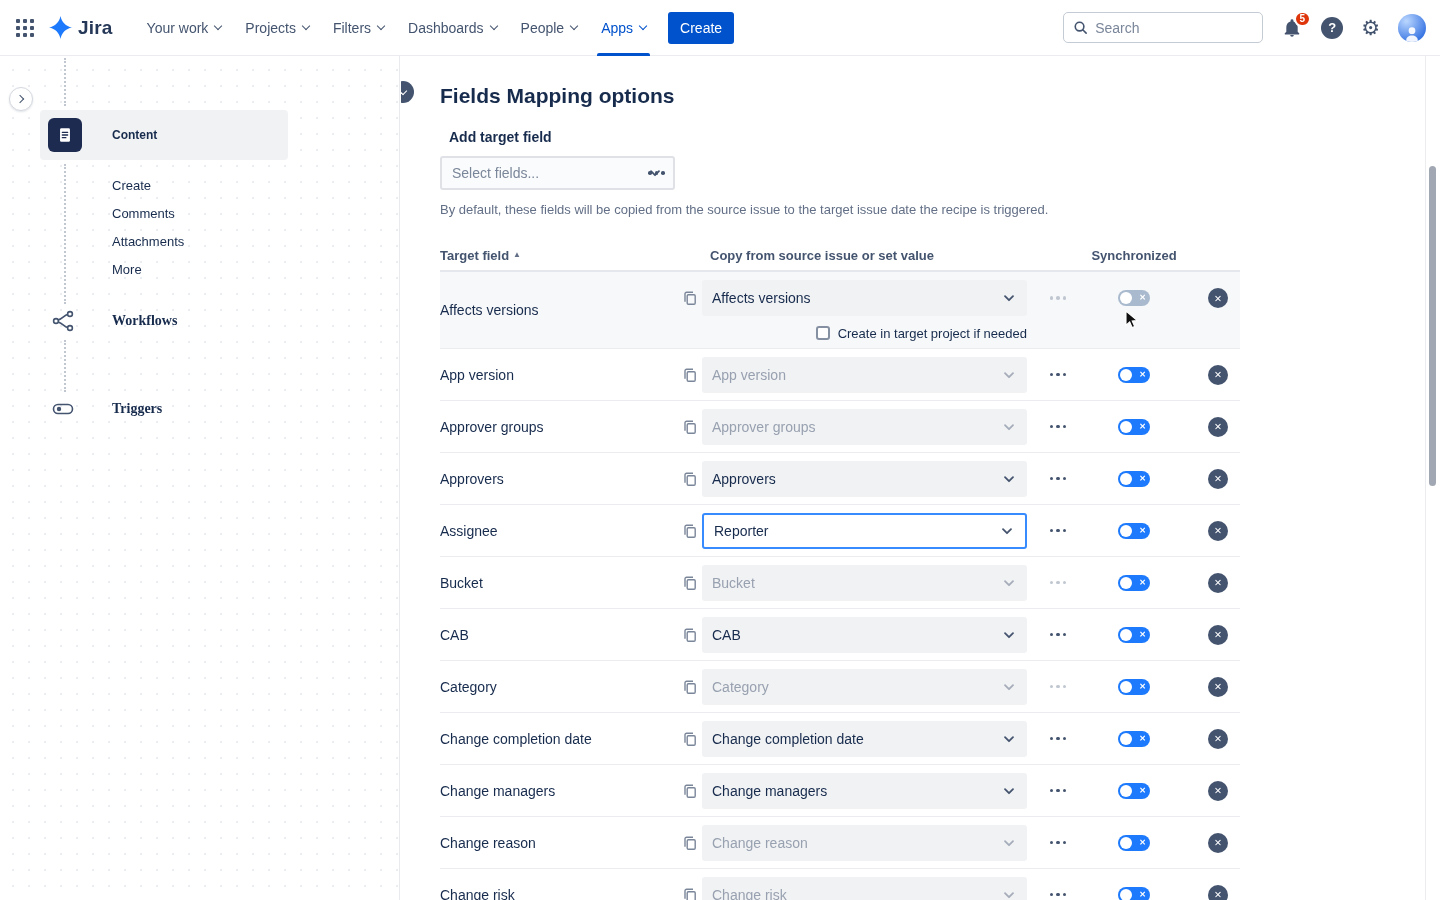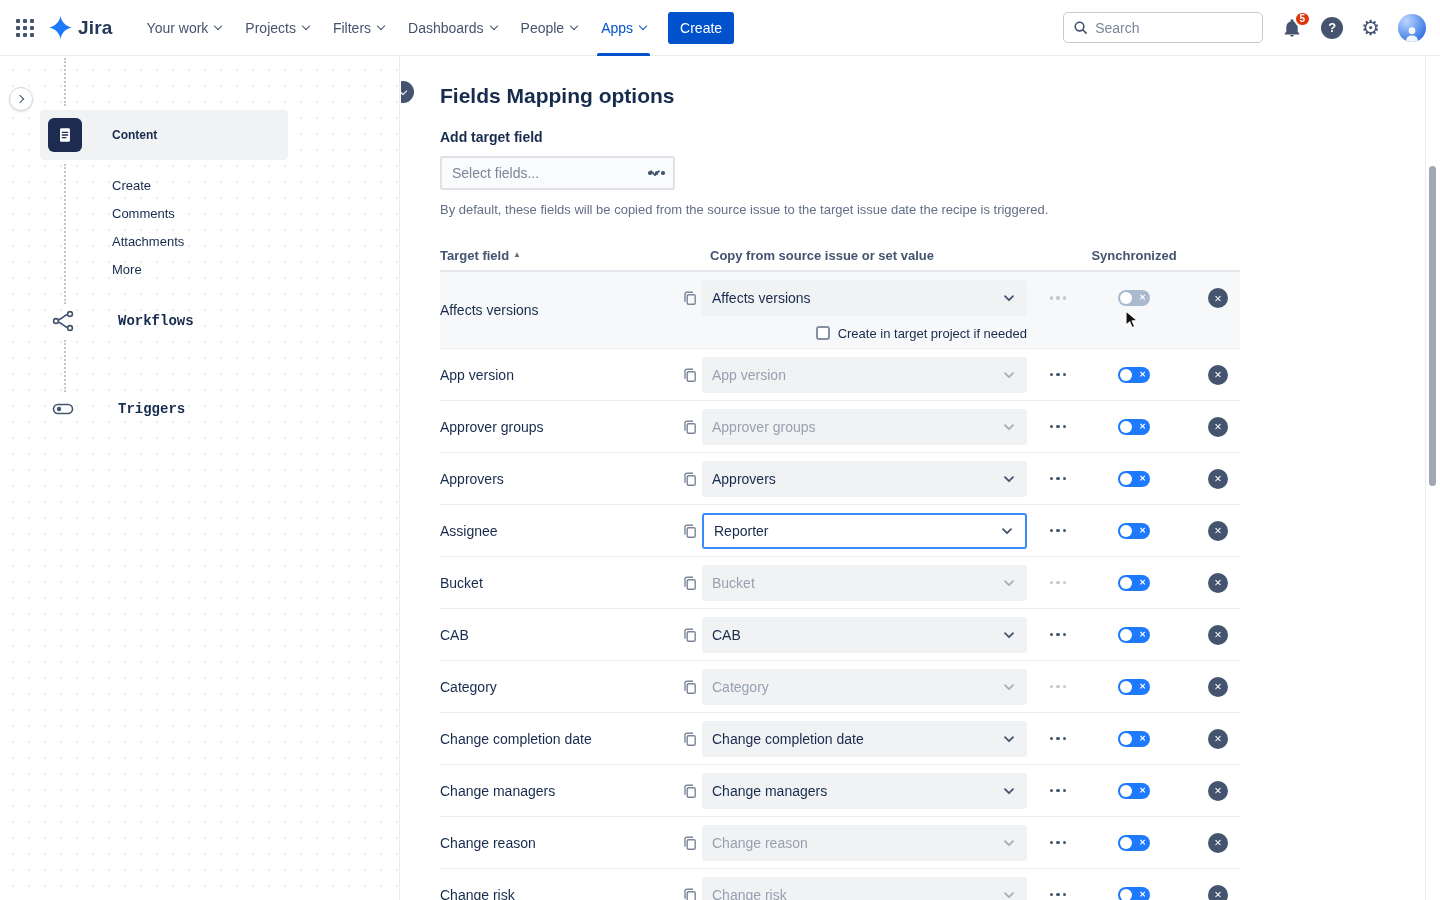--- a/index.html
+++ b/index.html
@@ -55,30 +55,30 @@
   .dot-seg1 { left:64px; top:2px;   height:48px; }
   .dot-seg2 { left:64px; top:108px; height:140px; }
   .dot-seg3 { left:64px; top:284px; height:52px; }
   .content-tile { position:absolute; left:40px; top:54px; width:248px; height:50px; background:#F1F2F4;
                   border-radius:4px; display:flex; align-items:center; padding:0 8px; gap:30px; }
   .doc-tile { width:34px; height:34px; border-radius:6px; background:#1D2B50; display:flex; align-items:center; justify-content:center; }
   .node-label { font-size:12px; font-weight:700; color:#172B4D; }
   .sub-link { position:absolute; left:112px; font-size:13px; color:#172B4D; background:none; border:none;
               font-family:inherit; padding:0; }
   .node-icon { position:absolute; left:50px; width:26px; height:26px; display:flex; align-items:center; justify-content:center; }
-  .node-title { position:absolute; left:118px; font-size:14px; font-weight:700; color:#172B4D; background:none; border:none; font-family:Liberation Mono, monospace; padding:0; }
+  .node-title { position:absolute; left:112px; font-size:14px; font-weight:700; color:#172B4D; background:none; border:none; font-family:Liberation Serif, serif; padding:0; }
 
   
   #main { position:absolute; left:401px; top:56px; width:1024px; height:844px; background:#fff; overflow:hidden; }
   .collapse-btn { position:absolute; left:-9px; top:25px; width:22px; height:22px; border-radius:50%;
                   background:#44546F; border:none; display:flex; align-items:center; justify-content:center; }
   .chev-down-w { width:6px; height:6px; border-right:1.8px solid #fff; border-bottom:1.8px solid #fff;
                  transform:rotate(45deg); margin-top:-3px; }
   .section-title { position:absolute; left:39px; top:28px; font-size:21px; font-weight:600; color:#172B4D; }
-  .add-label { position:absolute; left:39px; top:73px; font-size:14px; font-weight:700; color:#172B4D; }
+  .add-label { position:absolute; left:48px; top:73px; font-size:14px; font-weight:700; color:#172B4D; }
   .select-fields { position:absolute; left:39px; top:100px; width:235px; height:34px; background:#FAFBFC;
                    border:2px solid #DFE1E6; border-radius:3px; display:flex; align-items:center;
                    justify-content:space-between; padding:0 10px; font-family:inherit; }
   .select-fields .ph { font-size:14px; color:#7A869A; }
   .dots-btn { display:flex; align-items:center; gap:3px; background:none; border:none; height:26px; padding:0 4px; }
   .dots-btn i { width:3.5px; height:3.5px; border-radius:50%; background:#44546F; }
   .dots-btn.disabled i { background:#C1C7D0; }
   .top-dots { position:absolute; left:243px; top:104px; }
   .helper { position:absolute; left:39px; top:146px; font-size:13px; color:#626F86; }
 

